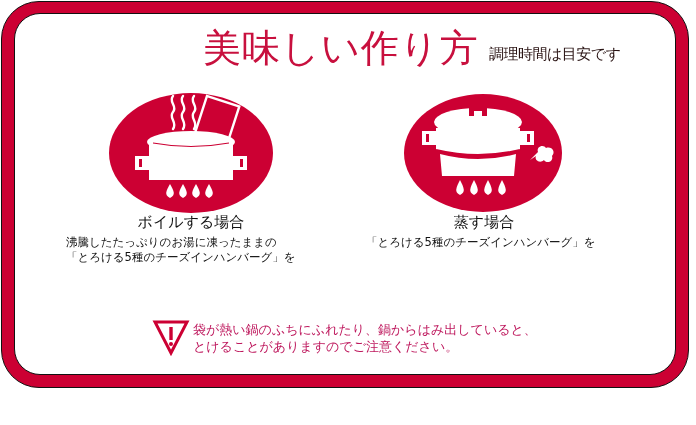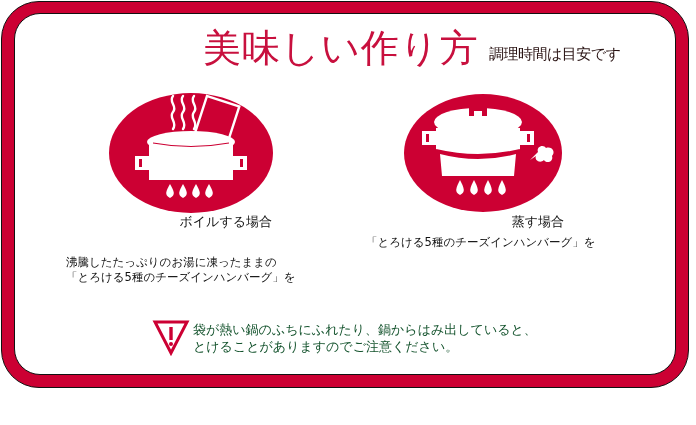--- a/index.html
+++ b/index.html
@@ -7,26 +7,26 @@
          font-family:"DejaVu Sans", "Liberation Sans", sans-serif; color:#111; }
   .frame-outer { position:absolute; left:1px; top:1px; width:688px; height:387px;
          border-radius:38px; background:#cc0033; border:1.5px solid #111; box-sizing:border-box; }
   .frame-inner { position:absolute; left:14px; top:13px; width:662px; height:362px;
          border-radius:26px; background:#ffffff; border:1.5px solid #111; box-sizing:border-box; }
   .title { position:absolute; left:203px; top:24px; font-family:"DejaVu Serif","Liberation Serif",serif;
          font-size:38px; color:#c8103e; letter-spacing:1px; line-height:48px; white-space:nowrap; }
   .subtitle { position:absolute; left:489px; top:44px; font-size:15px; font-weight:normal;
          color:#2a1414; line-height:20px; white-space:nowrap; letter-spacing:-0.5px; }
   .icon-wrap { position:absolute; }
-  .method-heading { position:absolute; font-size:13px; line-height:16px; text-align:right;
+  .method-heading { position:absolute; font-size:15px; line-height:16px; text-align:center;
          white-space:nowrap; color:#111; }
   .method-body { position:absolute; font-size:11.5px; line-height:15px; white-space:nowrap; color:#111; }
   .warn { position:absolute; left:152px; top:318px; }
   .warn-text { position:absolute; left:193px; top:321px; font-size:13px; line-height:17px;
-         white-space:nowrap; color:#14532d; }
+         white-space:nowrap; color:#be185d; }
 </style>
 </head>
 <body>
 
 <div class="frame-outer"></div>
 <div class="frame-inner"></div>
 
 <div class="title">美味しい作り方</div>
 <div class="subtitle">調理時間は目安です</div>
 
@@ -87,21 +87,21 @@
     <g fill="#fff">
       <path d="M56 86 C52 94,50 98,56 101 C62 98,60 94,56 86 Z"></path>
       <path d="M70 86 C66 94,64 98,70 101 C76 98,74 94,70 86 Z"></path>
       <path d="M84 86 C80 94,78 98,84 101 C90 98,88 94,84 86 Z"></path>
       <path d="M98 86 C94 94,92 98,98 101 C104 98,102 94,98 86 Z"></path>
     </g>
   </svg>
 </div>
 
 <div class="method-heading" style="left:110px; width:162px; top:214px;">ボイルする場合</div>
-<div class="method-body" style="left:66px; top:235px;margin-top:20px;">
+<div class="method-body" style="left:66px; top:235px;">
   <div>沸騰したたっぷりのお湯に凍ったままの</div>
   <div>「とろける5種のチーズインハンバーグ」を</div>
 </div>
 
 <div class="method-heading" style="left:404px; width:160px; top:214px;">蒸す場合</div>
 <div class="method-body" style="left:366px; top:235px;">
   <div>「とろける5種のチーズインハンバーグ」を</div>
 </div>
 
 <div class="warn">

